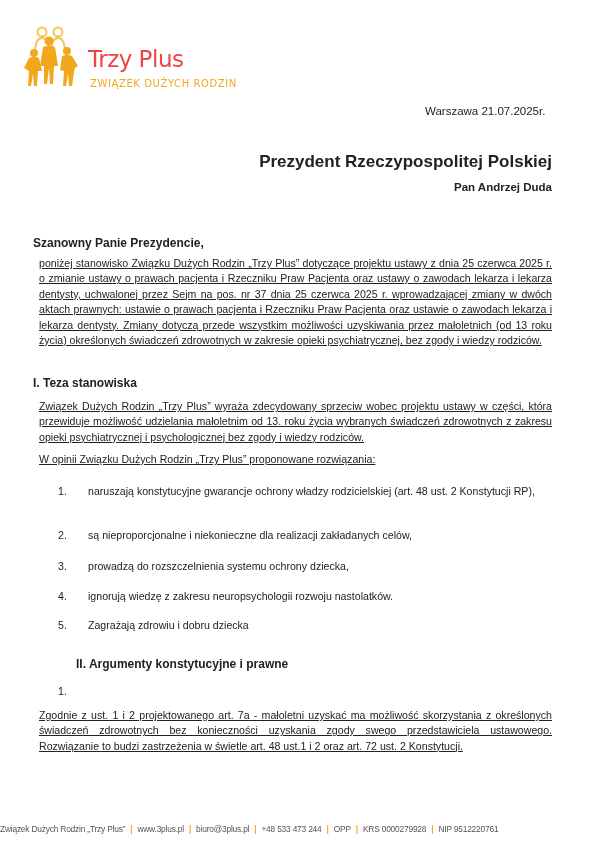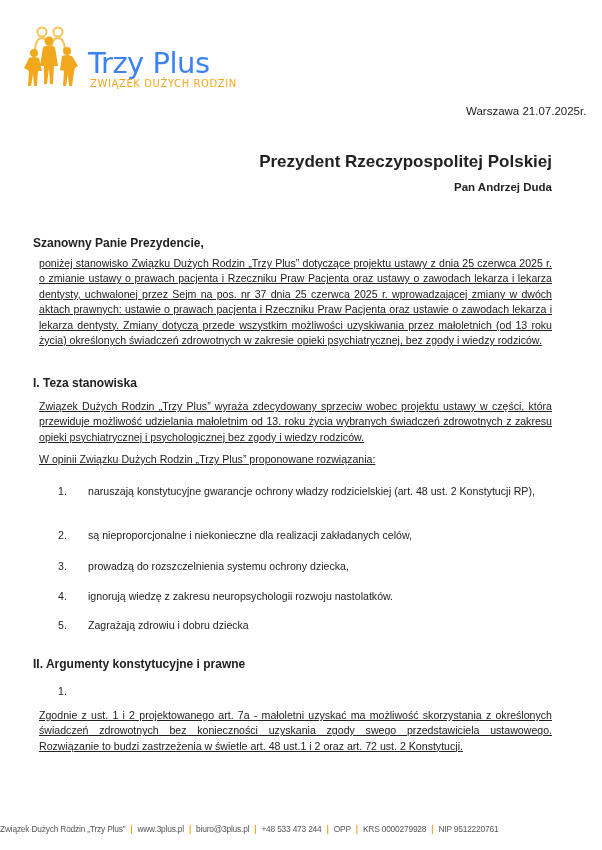--- a/index.html
+++ b/index.html
@@ -9,25 +9,25 @@
   }
   .logo { position: absolute; left: 20px; top: 26px; width: 170px; height: 64px; }
   .logo-figures { position: absolute; left: 0; top: 0; width: 62px; height: 64px; }
   .logo-sub {
     position: absolute; left: 70px; top: 8px;
     font-size: 10px; letter-spacing: 0.6px; color: #f2a81d;
     font-family: "DejaVu Sans", sans-serif; white-space: nowrap; margin-top: 44px;
   }
   .logo-main {
     position: absolute; left: 68px; top: 20px;
-    font-size: 29px; color: #3b82f6; font-family: "DejaVu Sans", sans-serif;
+    font-size: 23px; color: #ef4444; font-family: "DejaVu Sans", sans-serif;
     letter-spacing: -0.5px; white-space: nowrap;
   }
   .abs { position: absolute; }
-  .date { left: 425px; top: 105px; font-size: 11.5px; margin-left: 41px; }
+  .date { left: 425px; top: 105px; font-size: 11.5px; }
   .addr1 { right: 50px; top: 152px; font-size: 17px; font-weight: bold; }
   .addr2 { right: 50px; top: 181px; font-size: 11.5px; font-weight: bold; }
   .p {
     position: absolute; left: 39px; width: 513px;
     font-size: 10.6px; line-height: 15.4px; text-align: justify; text-decoration: underline;
   }
   .h { position: absolute; left: 33px; font-size: 12px; font-weight: bold; }
   .li { position: absolute; left: 88px; width: 464px; font-size: 10.6px; line-height: 15.4px; text-align: justify; }
   .li .num { position: absolute; left: -30px; }
   .footer {
@@ -89,21 +89,21 @@
 </div>
 <div class="li" style="top:589px;">
   <span class="num">4.</span>
   <span>ignorują wiedzę z zakresu neuropsychologii rozwoju nastolatków.</span>
 </div>
 <div class="li" style="top:618px;">
   <span class="num">5.</span>
   <span>Zagrażają zdrowiu i dobru dziecka</span>
 </div>
 
-<div class="h" style="top:657px;">II. Argumenty konstytucyjne i prawne</div>
+<div class="h" style="top:657px;margin-left:43px;">II. Argumenty konstytucyjne i prawne</div>
 
 <div class="li" style="top:684px;">
   <span class="num">1.</span>
 </div>
 
 <div class="p" style="top:708px;">Zgodnie z ust. 1 i 2 projektowanego art. 7a - małoletni uzyskać ma możliwość skorzystania z określonych świadczeń zdrowotnych bez konieczności uzyskania zgody swego przedstawiciela ustawowego. Rozwiązanie to budzi zastrzeżenia w świetle art. 48 ust.1 i 2 oraz art. 72 ust. 2 Konstytucji.</div>
 
 <div class="footer">
   <span>Związek Dużych Rodzin „Trzy Plus”</span><span class="sep">|</span><span>www.3plus.pl</span><span class="sep">|</span><span>biuro@3plus.pl</span><span class="sep">|</span><span>+48 533 473 244</span><span class="sep">|</span><span>OPP</span><span class="sep">|</span><span>KRS 0000279928</span><span class="sep">|</span><span>NIP 9512220761</span>
 </div>

